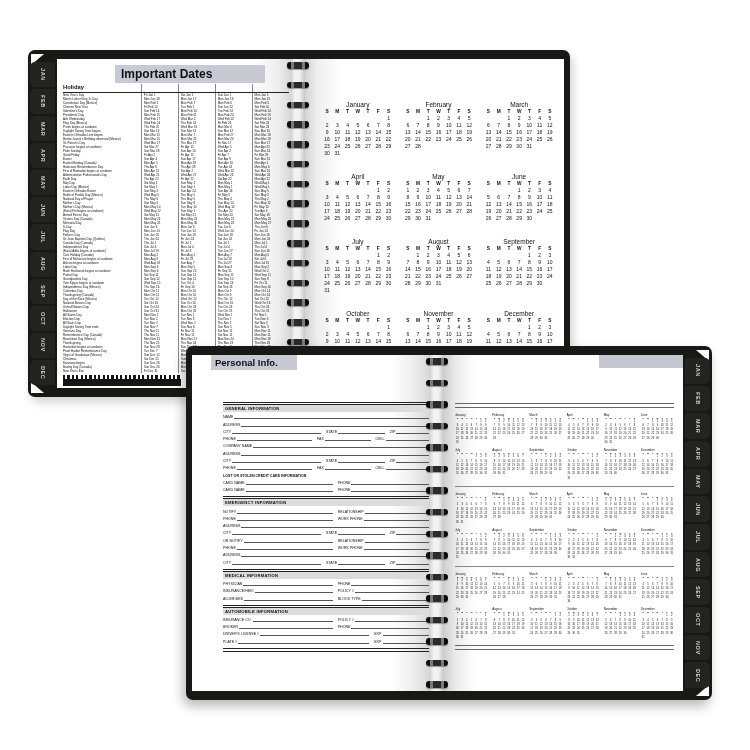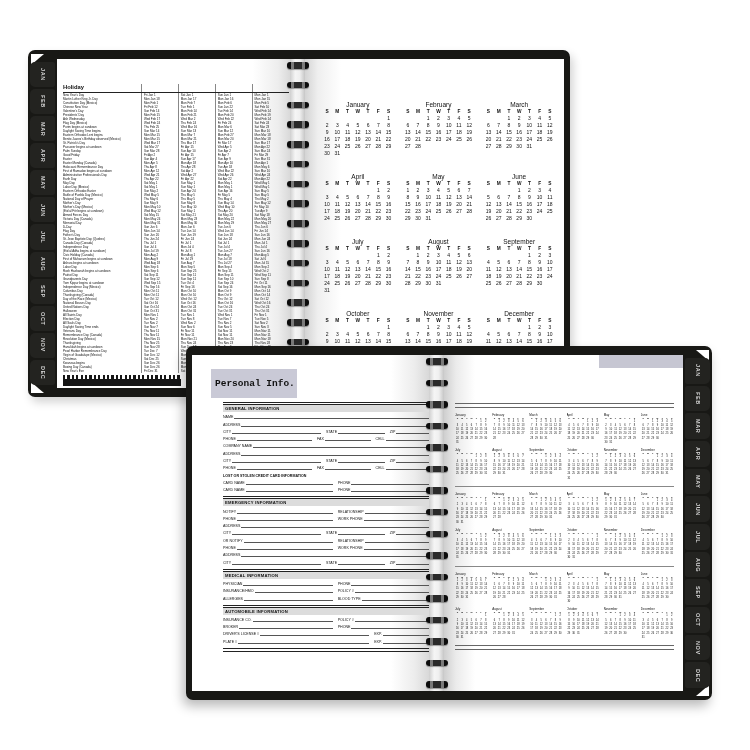--- a/index.html
+++ b/index.html
@@ -30,21 +30,21 @@
   #tabs-top .tab{border-radius:5px 2px 2px 5px;}
   #tabs-bottom .tab{border-radius:2px 5px 5px 2px;}
   .tabtxt{writing-mode:vertical-rl;}
   .corner{position:absolute;background:#fff;}
   #de-tl{left:3px;top:4px;width:13px;height:11px;clip-path:polygon(0 0,100% 0,0 100%);}
   #de-bl{left:3px;bottom:4px;width:13px;height:11px;clip-path:polygon(0 0,0 100%,100% 100%);}
   #de-tr{right:3px;top:4px;width:13px;height:11px;clip-path:polygon(0 0,100% 0,100% 100%);}
   #de-br{right:3px;bottom:4px;width:13px;height:11px;clip-path:polygon(100% 0,100% 100%,0 100%);}
   .titlebox{position:absolute;background:#c9c9d6;font-weight:bold;display:flex;align-items:center;}
   #title-top{left:58px;top:6px;width:144px;height:18px;font-size:12px;padding-left:6px;}
-  #title-bottom{left:19px;top:14px;width:82px;height:29px;font-size:9.5px;padding-left:4px;font-family:Liberation Mono, monospace;}
+  #title-bottom{left:19px;top:0;width:82px;height:15px;font-size:9.5px;padding-left:4px;}
   
   #holiday-table{position:absolute;left:6px;top:25px;width:226px;}
   .hhead{display:flex;height:8px;border-bottom:.8px solid #222;font-size:5.8px;font-weight:bold;}
   .hrow{display:flex;height:4px;font-size:3px;line-height:4px;}
   .hname{width:82px;overflow:hidden;white-space:nowrap;}
   .hdate{width:36px;border-left:.6px solid #888;padding-left:1.5px;overflow:hidden;white-space:nowrap;}
   .serr{position:absolute;left:6px;top:316px;width:118px;height:11px;
         background:linear-gradient(#161616,#161616) 0 100%/100% 7px no-repeat,
         repeating-linear-gradient(90deg,#161616 0 2.2px,#fff 2.2px 4.4px) 0 0/100% 4.5px no-repeat;}
   
@@ -113,20 +113,23 @@
       </div>
       <div class="tab">
         <span class="tabtxt">NOV</span>
       </div>
       <div class="tab">
         <span class="tabtxt">DEC</span>
       </div>
     </div>
   <div class="pages" id="pages-top">
     <div class="page" id="page-important">
+      <div class="titlebox" id="title-top">
+        <span>Important Dates</span>
+      </div>
       <div id="holiday-table">
         <div class="hhead">
           <span class="hname">Holiday</span>
           <span class="hdate"></span>
           <span class="hdate"></span>
           <span class="hdate"></span>
           <span class="hdate"></span>
         </div>
         <div id="holiday-body">
             <div class="hrow">

